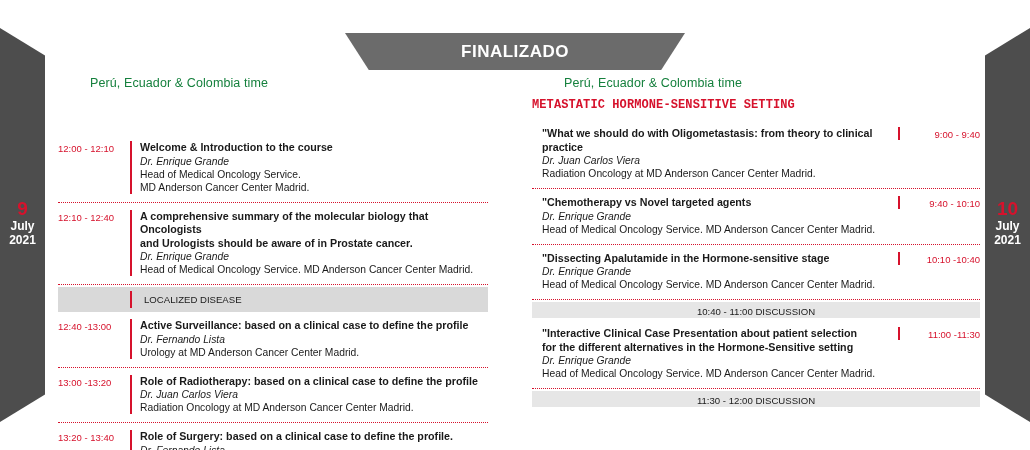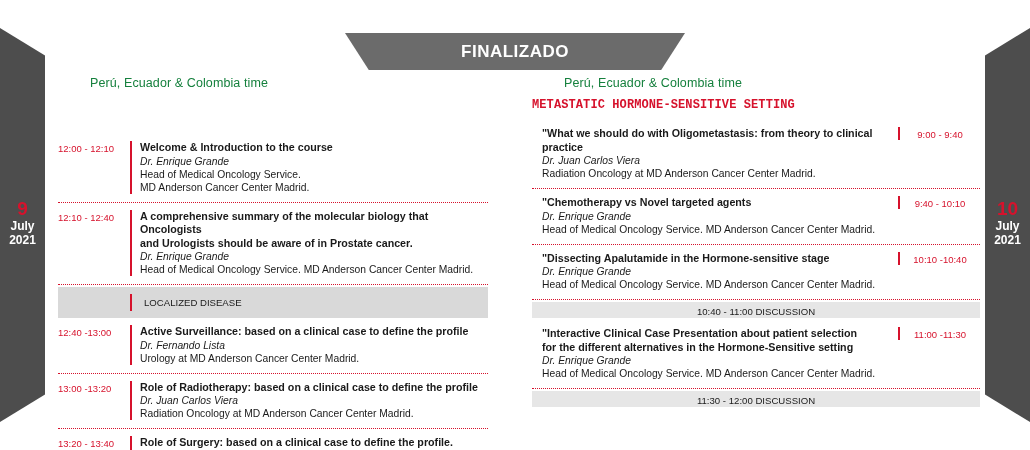--- a/index.html
+++ b/index.html
@@ -146,21 +146,21 @@
     line-height: 13px;
   }
   .aff {
     font-size: 10.3px;
     color: #1a1a1a;
     line-height: 13px;
   }
 
   .grayband {
     background: #d9d9d9;
-    height: 31px;
+    height: 25px;
     display: flex;
     align-items: center;
     margin: 2px 0 0 0;
   }
   .grayband .gl {
     width: 72px;
     flex: 0 0 72px;
   }
   .grayband .gt {
     font-size: 9.6px;
@@ -185,21 +185,21 @@
   .rbody {
     flex: 1 1 auto;
     padding: 0 10px 0 10px;
   }
   .rtime {
     width: 80px;
     flex: 0 0 80px;
     color: #d6122c;
     font-size: 9.5px;
     padding-top: 2px;
-    text-align: center;
+    text-align: right;
     border-left: 2px solid #d6122c;
     white-space: nowrap;
   }
   .rband {
     background: #e6e6e6;
     height: 16px;
     line-height: 20px;
     text-align: center;
     font-size: 9.6px;
     color: #1a1a1a;

